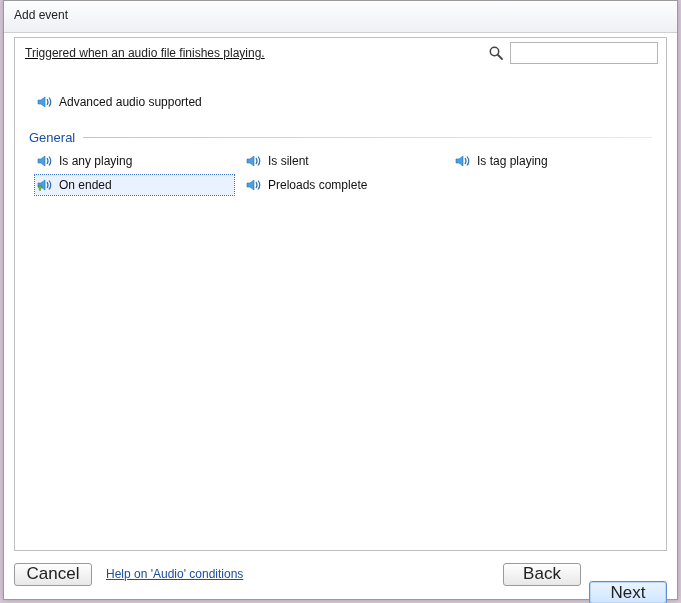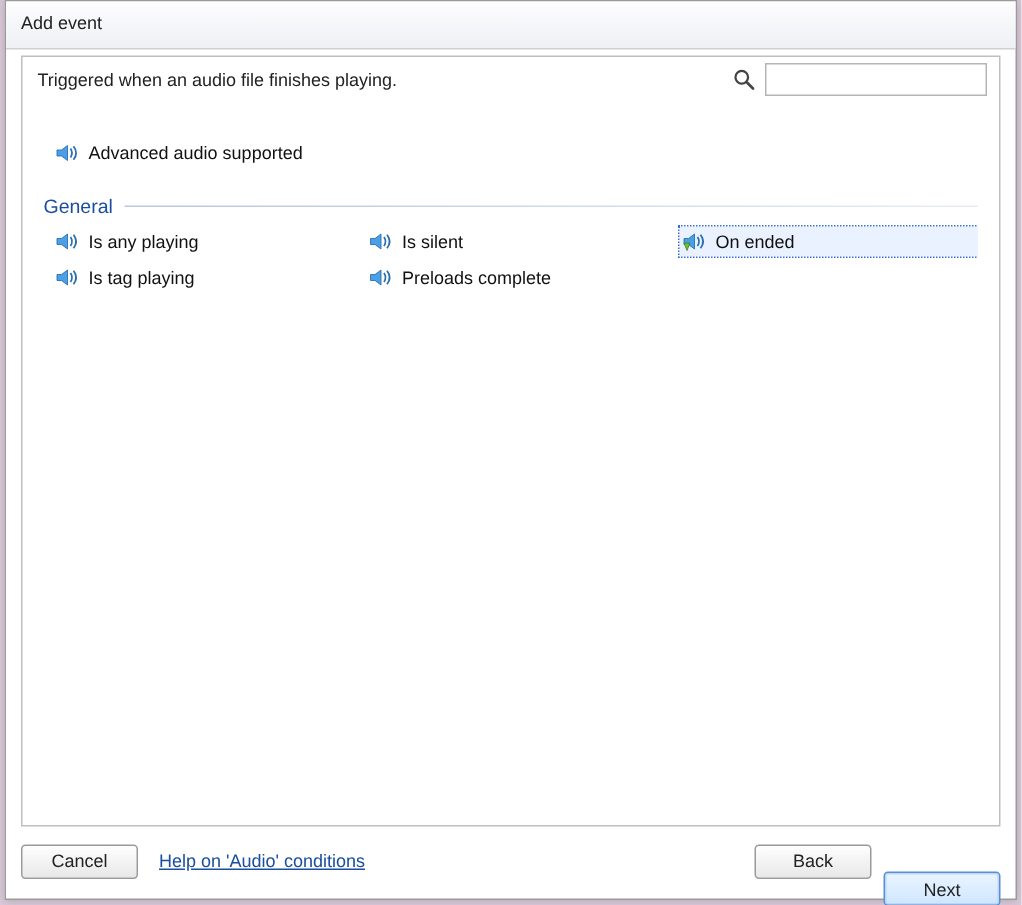--- a/index.html
+++ b/index.html
@@ -34,20 +34,21 @@
   .client {
     position: absolute;
     left: 10px; right: 10px; top: 36px; bottom: 48px;
     border: 1px solid #bfbfbf;
     background: #fff;
   }
   .desc-row {
     position: relative;
     height: 34px;
     padding: 8px 10px 0 10px;
+    text-decoration: underline;
   }
   .desc-text { color: #222; }
   .search-wrap {
     position: absolute;
     right: 8px; top: 4px;
     display: flex;
     align-items: center;
     gap: 6px;
   }
   .search-icon {
@@ -114,21 +115,21 @@
     left: 10px; right: 10px; bottom: 10px;
     height: 30px;
     display: flex;
     align-items: center;
   }
   .btn {
     height: 23px;
     min-width: 78px;
     padding: 0 0;
     font-family: inherit;
-    font-size: 12px;
+    font-size: 17px;
     background: linear-gradient(#fefefe,#e8e8e8);
     border: 1px solid #9a9a9a;
     border-radius: 3px;
     cursor: pointer;
     color: #222;
   }
   .btn.primary {
     background: linear-gradient(#eaf4ff,#cfe6ff);
     border-color: #5a8fd6;
     box-shadow: 0 0 0 1px #bcd7f5 inset;
@@ -201,40 +202,40 @@
           <div class="item">
             <span class="snd-icon">
               <svg viewBox="0 0 18 14" width="18" height="14">
                 <path d="M1 5 H4 L8 2 V12 L4 9 H1 Z" fill="#4aa0e6" stroke="#2b6fb0" stroke-width="0.6"></path>
                 <path d="M10 4 Q12 7 10 10" fill="none" stroke="#2b6fb0" stroke-width="1.2"></path>
                 <path d="M12 2.5 Q15.5 7 12 11.5" fill="none" stroke="#2b6fb0" stroke-width="1.2"></path>
               </svg>
             </span>
             <span class="txt">Is silent</span>
           </div>
+          <div class="item">
+            <span class="snd-icon">
+              <svg viewBox="0 0 18 14" width="18" height="14">
+                <path d="M1 5 H4 L8 2 V12 L4 9 H1 Z" fill="#4aa0e6" stroke="#2b6fb0" stroke-width="0.6"></path>
+                <path d="M10 4 Q12 7 10 10" fill="none" stroke="#2b6fb0" stroke-width="1.2"></path>
+                <path d="M12 2.5 Q15.5 7 12 11.5" fill="none" stroke="#2b6fb0" stroke-width="1.2"></path>
+              </svg>
+            </span>
+            <span class="txt">Is tag playing</span>
+          </div>
           <div class="item selected">
             <span class="snd-icon">
               <svg viewBox="0 0 18 14" width="18" height="14">
                 <path d="M1 5 H4 L8 2 V12 L4 9 H1 Z" fill="#4aa0e6" stroke="#2b6fb0" stroke-width="0.6"></path>
                 <path d="M10 4 Q12 7 10 10" fill="none" stroke="#2b6fb0" stroke-width="1.2"></path>
                 <path d="M12 2.5 Q15.5 7 12 11.5" fill="none" stroke="#2b6fb0" stroke-width="1.2"></path>
                 <path d="M1 8 L5 8 L3 13 Z" fill="#6fbf3f" stroke="#3a7a1f" stroke-width="0.5"></path>
               </svg>
             </span>
             <span class="txt">On ended</span>
-          </div>
-          <div class="item">
-            <span class="snd-icon">
-              <svg viewBox="0 0 18 14" width="18" height="14">
-                <path d="M1 5 H4 L8 2 V12 L4 9 H1 Z" fill="#4aa0e6" stroke="#2b6fb0" stroke-width="0.6"></path>
-                <path d="M10 4 Q12 7 10 10" fill="none" stroke="#2b6fb0" stroke-width="1.2"></path>
-                <path d="M12 2.5 Q15.5 7 12 11.5" fill="none" stroke="#2b6fb0" stroke-width="1.2"></path>
-              </svg>
-            </span>
-            <span class="txt">Is tag playing</span>
           </div>
           <div class="item">
             <span class="snd-icon">
               <svg viewBox="0 0 18 14" width="18" height="14">
                 <path d="M1 5 H4 L8 2 V12 L4 9 H1 Z" fill="#4aa0e6" stroke="#2b6fb0" stroke-width="0.6"></path>
                 <path d="M10 4 Q12 7 10 10" fill="none" stroke="#2b6fb0" stroke-width="1.2"></path>
                 <path d="M12 2.5 Q15.5 7 12 11.5" fill="none" stroke="#2b6fb0" stroke-width="1.2"></path>
               </svg>
             </span>
             <span class="txt">Preloads complete</span>

